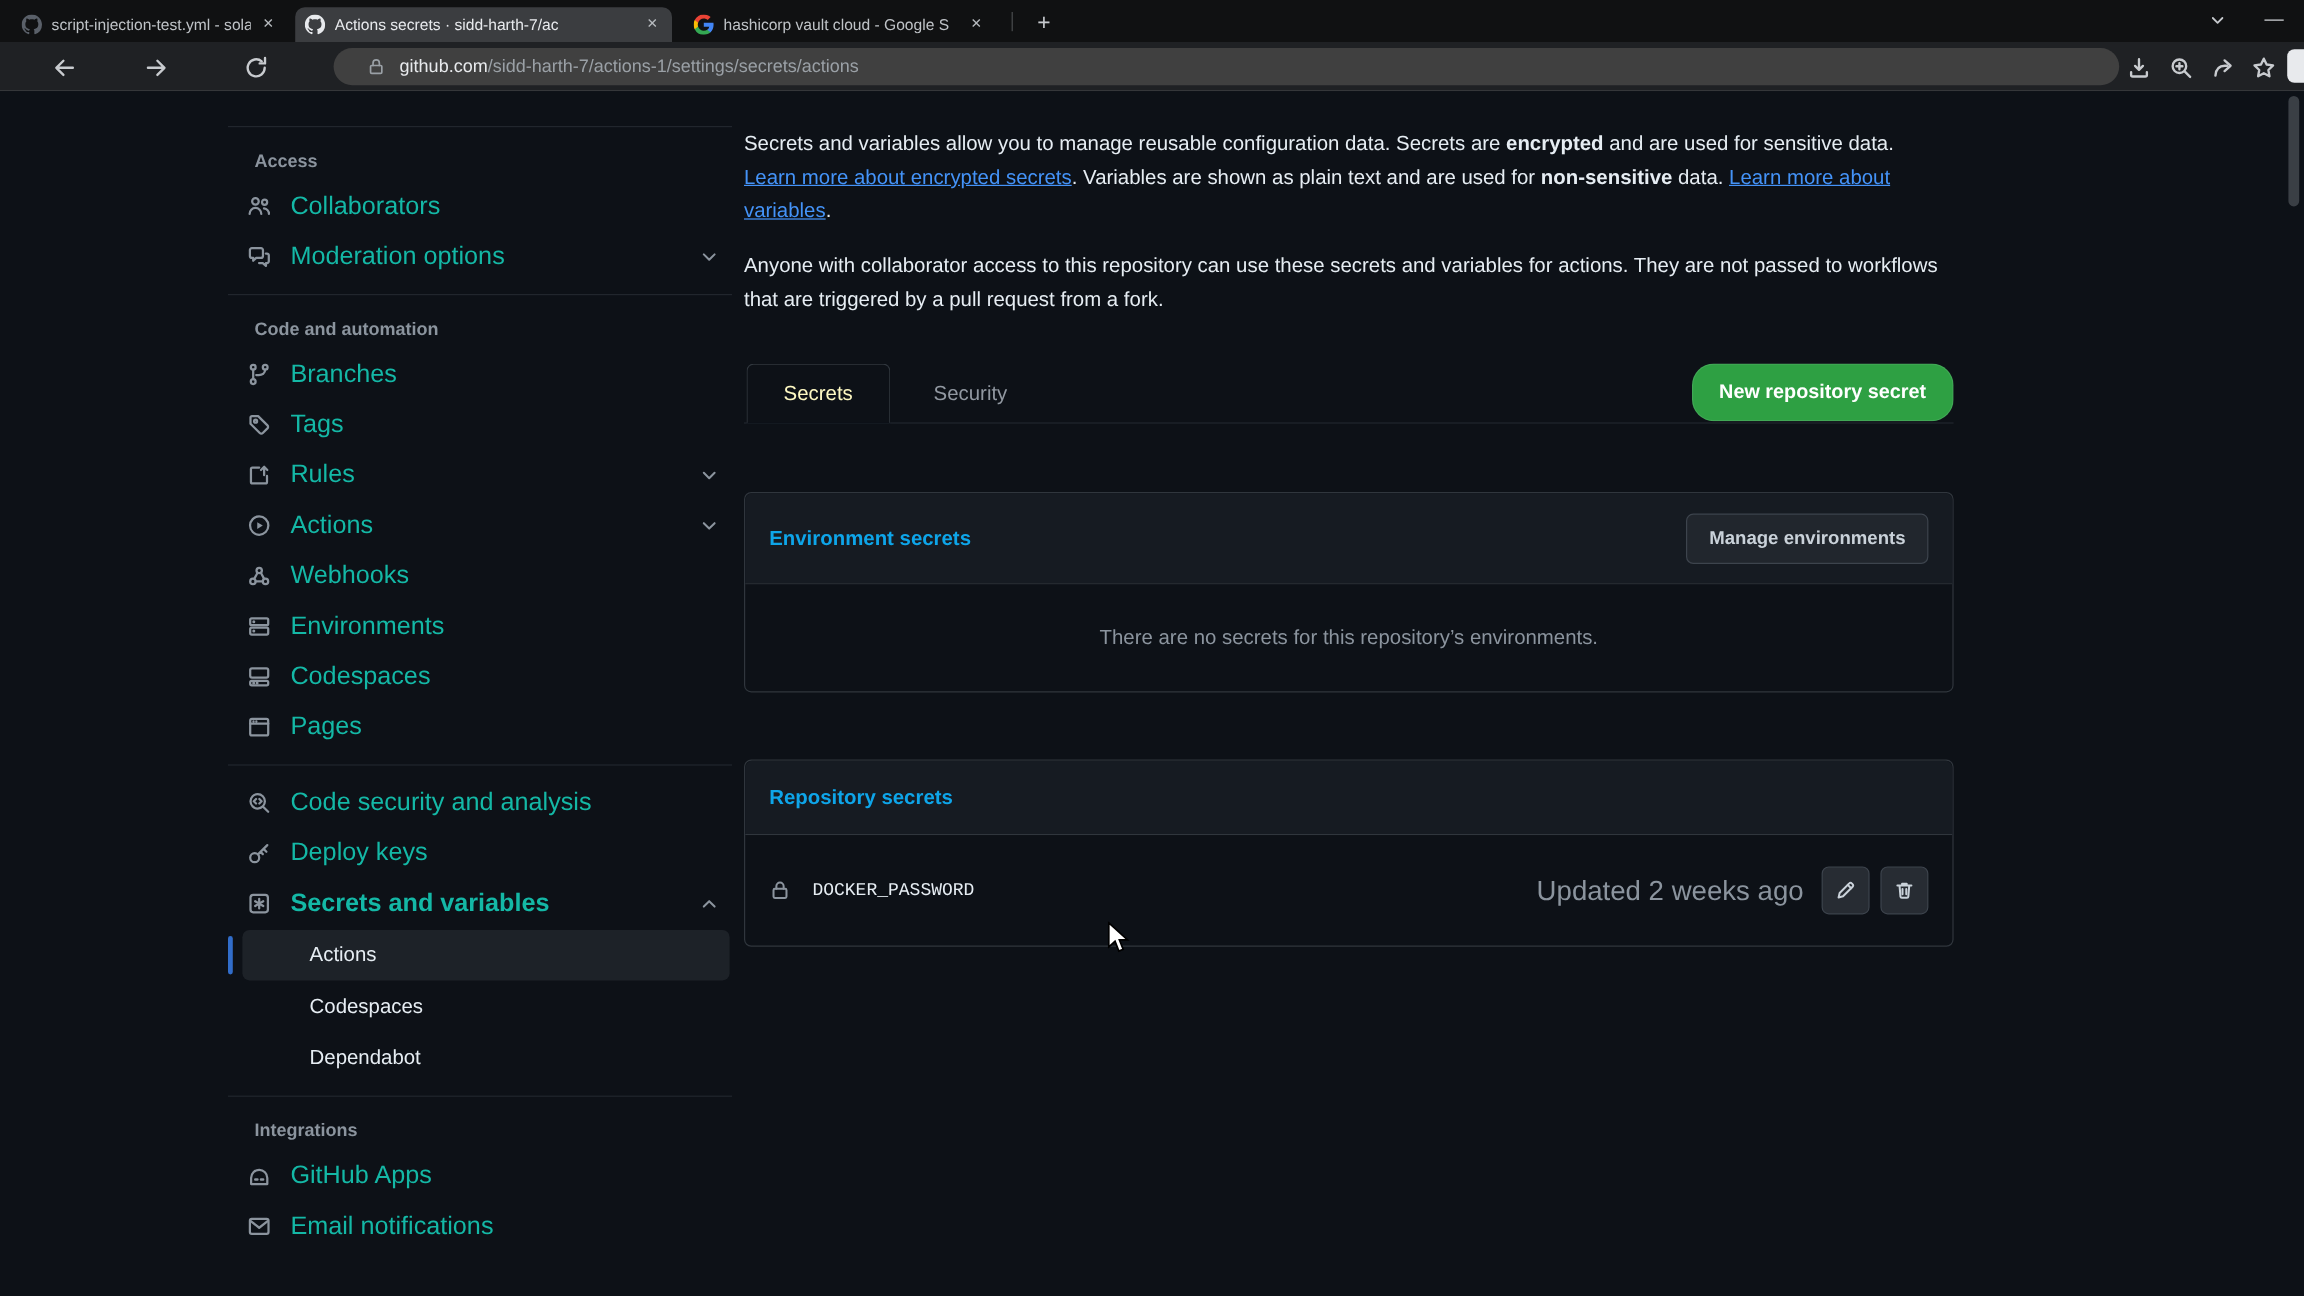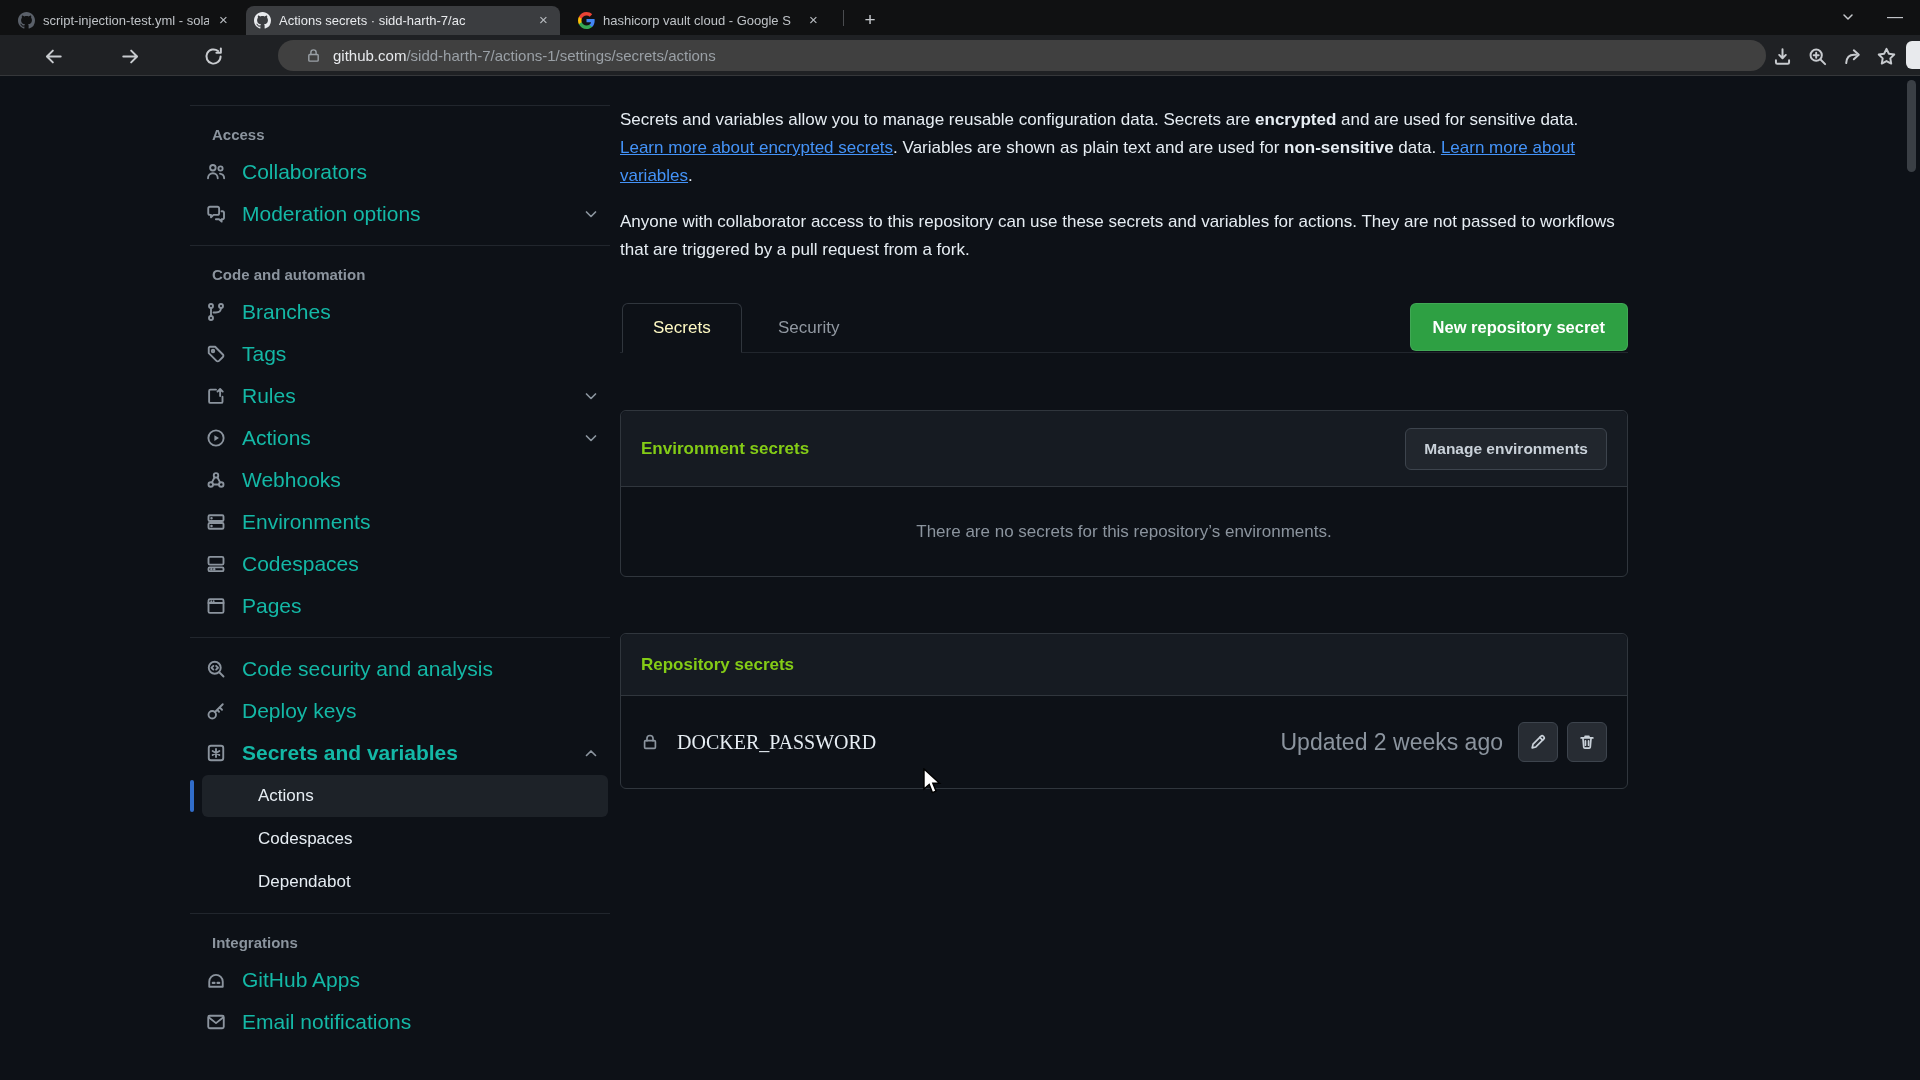--- a/index.html
+++ b/index.html
@@ -63,38 +63,38 @@
   .intro b { font-weight:700; }
   .intro a { color:#4493f8; text-decoration:underline; cursor:pointer; }
 
   .tabrow { position:absolute; top:227px; width:1008px; height:50px; border-bottom:1px solid #21262d; }
   .tabnav-tab { position:absolute; left:2px; top:0; height:50px; padding:0 30px; background:#0d1117;
                 border:1px solid #30363d; border-bottom:1px solid #0d1117; border-radius:6px 6px 0 0;
                 color:#fef9c3; font-size:17px; display:flex; align-items:center; z-index:2; }
   .tabnav-tab2 { position:absolute; left:128px; top:0; height:50px; padding:0 30px; color:#9198a1;
                  font-size:17px; display:flex; align-items:center; }
   .btn-green { position:absolute; right:0; top:0; height:48px; padding:0 22px; background:#2ea043;
-               border:1px solid rgba(240,246,252,0.1); border-radius:6px; color:#ffffff;
+               border:1px solid rgba(240,246,252,0.1); border-radius:18px; color:#ffffff;
                font-size:16.5px; font-weight:700; display:flex; align-items:center; cursor:pointer; }
 
   .box { position:absolute; width:1008px; border:1px solid #30363d; border-radius:6px; background:#0d1117; }
   .box-head { background:#161b22; border-bottom:1px solid #30363d; border-radius:6px 6px 0 0;
               display:flex; align-items:center; padding:0 20px; }
-  .box-title { color:#84cc16; font-size:17px; font-weight:700; }
+  .box-title { color:#0ea5e9; font-size:17px; font-weight:700; }
   .btn-gray { margin-left:auto; height:42px; padding:0 18px; background:#21262d;
               border:1px solid #3d444d; border-radius:6px; color:#c9d1d9; font-size:15.5px;
               font-weight:600; display:flex; align-items:center; cursor:pointer; }
   .env-head { height:76px; }
   .env-body { height:89px; display:flex; align-items:center; justify-content:center;
               color:#8b949e; font-size:17px; }
   .repo-head { height:62px; }
   .secret-row { height:92px; display:flex; align-items:center; padding:0 20px; }
   .secret-row .lockic { width:18px; height:20px; color:#8b949e; flex:none; }
-  .secret-name { margin-left:18px; color:#e6edf3; font-size:20px;
-                 font-family:Liberation Serif, serif; }
+  .secret-name { margin-left:18px; color:#e6edf3; font-size:15px;
+                 font-family:Liberation Mono, monospace; }
   .updated { margin-left:auto; color:#8b949e; font-size:23px; margin-right:15px; }
   .iconbtn { width:40px; height:40px; background:#272c33; border:1px solid #3d444d; border-radius:6px;
              display:flex; align-items:center; justify-content:center; color:#c9d1d9; cursor:pointer; }
   .iconbtn + .iconbtn { margin-left:9px; }
   .iconbtn svg { width:18px; height:18px; }
 
   .cursor { position:absolute; left:922px; top:692px; z-index:50; }
 
   svg.stroke { fill:none; stroke:currentColor; stroke-width:1.5; stroke-linecap:round; stroke-linejoin:round; }
 </style>

